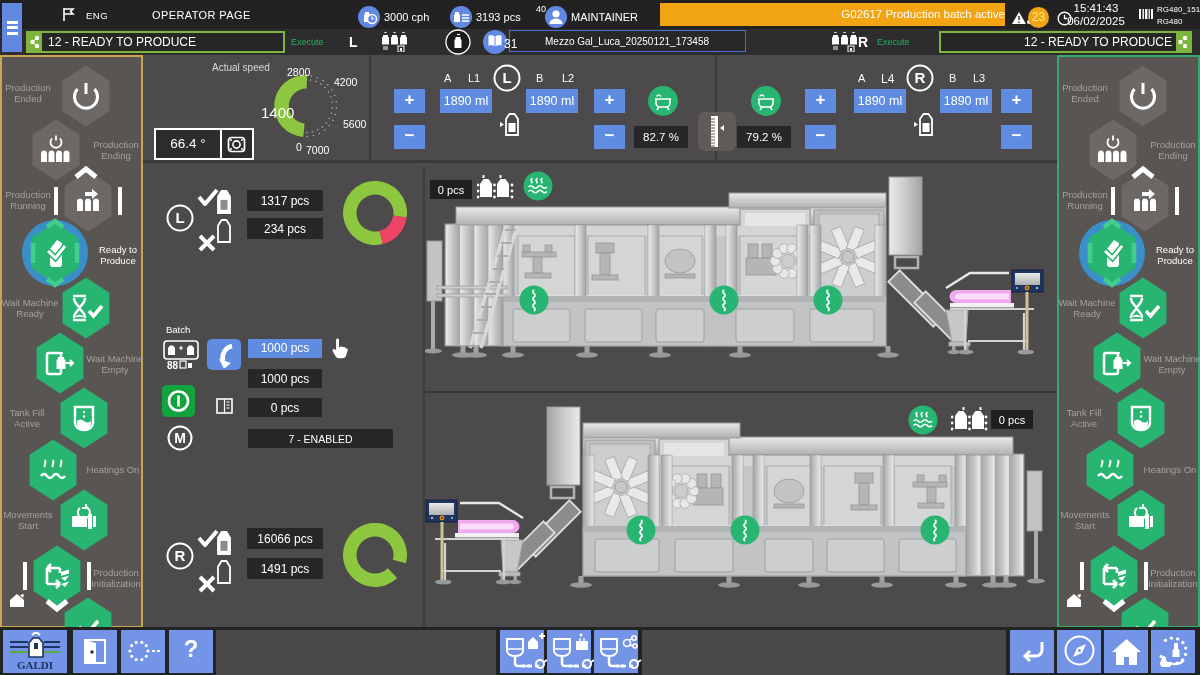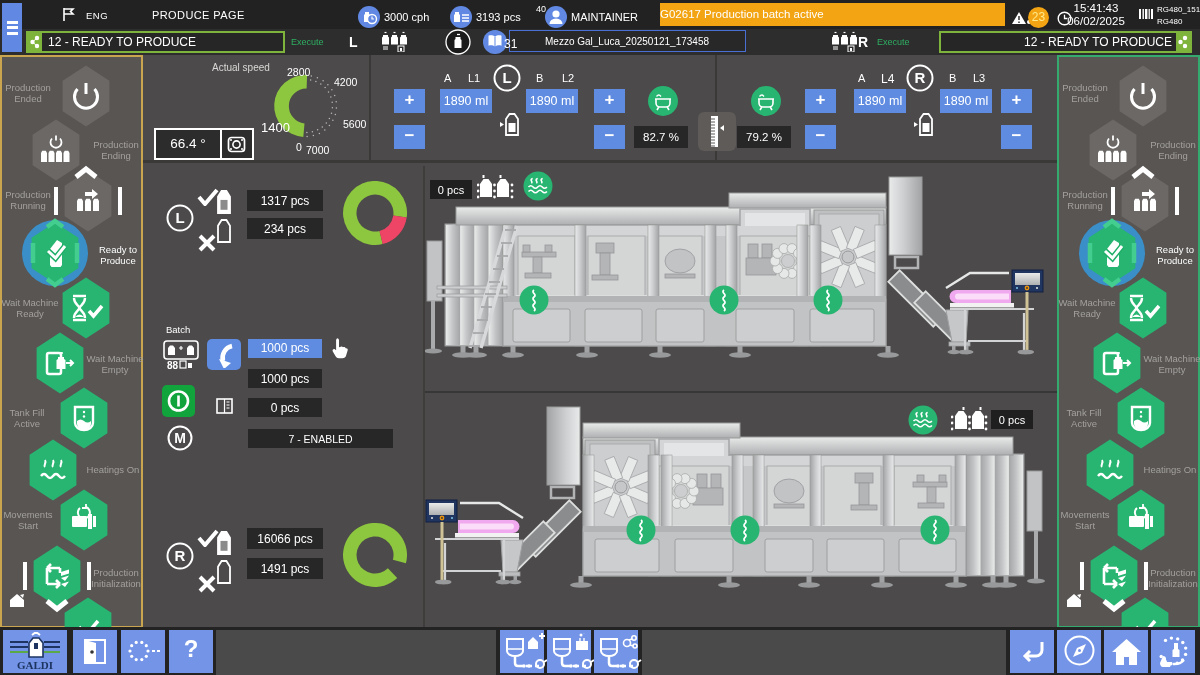--- a/index.html
+++ b/index.html
@@ -13,21 +13,21 @@
 <div class="a" style="left:0;top:0;width:1200px;height:29px;background:#222222"></div>
 <div class="a" style="left:0;top:29px;width:1200px;height:26px;background:#2d2d2d"></div>
 <div class="a" style="left:2px;top:3px;width:20px;height:49px;background:#6189e4"></div>
 <div class="a" style="left:6.5px;top:20.5px;width:11px;height:3.2px;background:#fff"></div>
 <div class="a" style="left:6.5px;top:26px;width:11px;height:3.2px;background:#fff"></div>
 <div class="a" style="left:6.5px;top:31.5px;width:11px;height:3.2px;background:#fff"></div>
 <svg class="a" style="left:62px;top:7px" width="16" height="15">
       <path d="M2 1 v13 M2 2 h9 l-2.5 2.5 2.5 2.5 h-9" stroke="#fff" stroke-width="1.6" fill="none"></path>
     </svg>
 <div class="a" style="left:86px;top:10px;color:#fff;font-size:9.5px;letter-spacing:.5px">ENG</div>
-<div class="a" style="left:152px;top:9px;color:#fff;font-size:11px;letter-spacing:.4px">PRODUCE PAGE</div>
+<div class="a" style="left:152px;top:9px;color:#fff;font-size:11px;letter-spacing:.4px">OPERATOR PAGE</div>
 <svg class="a" style="left:358px;top:6px" width="22" height="22">
       <circle cx="11" cy="11" r="11" fill="#6189e4"></circle>
       <path d="M7 6 h4 v2 l1 1 v7 h-6 v-7 l1-1 z" fill="#fff"></path>
       <circle cx="14" cy="13" r="4.5" fill="#6189e4" stroke="#fff" stroke-width="1.4"></circle>
       <path d="M14 10.5 v2.5 h2" stroke="#fff" stroke-width="1.2" fill="none"></path>
     </svg>
 <div class="a" style="left:384px;top:10.5px;color:#fff;font-size:11px">3000 cph</div>
 <svg class="a" style="left:450px;top:6px" width="22" height="22">
       <circle cx="11" cy="11" r="11" fill="#6189e4"></circle>
       <path d="M5 6 h4 v2 l1 1 v7 h-6 v-7 l1-1 z" fill="#fff"></path>
@@ -36,21 +36,21 @@
       </g>
     </svg>
 <div class="a" style="left:476px;top:10.5px;color:#fff;font-size:11px">3193 pcs</div>
 <div class="a" style="left:536px;top:4px;color:#fff;font-size:9px">40</div>
 <svg class="a" style="left:545px;top:6px" width="22" height="22">
       <circle cx="11" cy="11" r="11" fill="#6189e4"></circle>
       <circle cx="11" cy="8" r="3.6" fill="#fff"></circle>
       <path d="M4.5 18 a6.5 5.5 0 0 1 13 0 z" fill="#fff"></path>
     </svg>
 <div class="a" style="left:571px;top:10.5px;color:#fff;font-size:11px">MAINTAINER</div>
-<div class="a" style="left:660px;top:3px;width:345px;height:23px;background:#f2a413;color:#fff;font-size:11.5px;text-align:left;line-height:23px">G02617 Production batch active</div>
+<div class="a" style="left:660px;top:3px;width:345px;height:23px;background:#f2a413;color:#fff;font-size:11.5px;text-align:right;line-height:23px">G02617 Production batch active</div>
 <svg class="a" style="left:1011px;top:11px" width="22" height="15">
       <path d="M8 1 L15 13 H1 Z" fill="#fff"></path>
       <path d="M8 5 v4 M8 10.5 v1.5" stroke="#333" stroke-width="1.5"></path>
       <circle cx="18" cy="11" r="2" fill="#fff"></circle>
     </svg>
 <div class="a" style="left:1028px;top:7px;width:21px;height:21px;border-radius:50%;background:#f2a413;color:#ffe98a;font-size:12px;text-align:center;line-height:21px">23</div>
 <svg class="a" style="left:1057px;top:11px" width="15" height="15">
       <circle cx="7.5" cy="7.5" r="6.3" fill="none" stroke="#fff" stroke-width="1.4"></circle>
       <path d="M7.5 3.8 v3.7 h3" stroke="#fff" stroke-width="1.3" fill="none"></path>
     </svg>
@@ -408,21 +408,21 @@
       <circle cx="70.8" cy="74.0" r="0.75" fill="#b8b8b6"></circle>
       <circle cx="63.6" cy="73.8" r="0.75" fill="#b8b8b6"></circle>
       <circle cx="65.4" cy="77.4" r="0.75" fill="#b8b8b6"></circle>
       <circle cx="58.4" cy="75.7" r="0.75" fill="#b8b8b6"></circle>
       <circle cx="59.4" cy="79.6" r="0.75" fill="#b8b8b6"></circle>
       <circle cx="52.9" cy="76.5" r="0.75" fill="#b8b8b6"></circle>
       <circle cx="53.1" cy="80.5" r="0.75" fill="#b8b8b6"></circle>
     </svg>
 <div class="a" style="left:287px;top:66px;color:#fff;font-size:10.5px">2800</div>
 <div class="a" style="left:334px;top:76px;color:#fff;font-size:10.5px">4200</div>
-<div class="a" style="left:261px;top:120px;color:#fff;font-size:13px">1400</div>
+<div class="a" style="left:261px;top:104px;color:#fff;font-size:15px">1400</div>
 <div class="a" style="left:343px;top:118px;color:#fff;font-size:10.5px">5600</div>
 <div class="a" style="left:296px;top:141px;color:#fff;font-size:10.5px">0</div>
 <div class="a" style="left:306px;top:144px;color:#fff;font-size:10.5px">7000</div>
 <div class="a" style="left:154px;top:128px;width:100px;height:32px;border:2px solid #fff;background:#2c2c2c"></div>
 <div class="a" style="left:156px;top:130px;width:64px;height:28px;background:#2c2c2c;color:#fff;font-size:13.5px;text-align:center;line-height:28px">66.4 °</div>
 <div class="a" style="left:220px;top:130px;width:32px;height:28px;background:#2c2c2c;border-left:2px solid #fff"></div>
 <svg class="a" style="left:227px;top:136px" width="19" height="17">
       <rect x="1.5" y="1.5" width="16" height="14" rx="3" fill="none" stroke="#fff" stroke-width="1.7"></rect>
       <circle cx="9.5" cy="8.5" r="3.6" fill="none" stroke="#fff" stroke-width="1.6"></circle>
       <circle cx="4" cy="4" r="1" fill="#fff"></circle>

